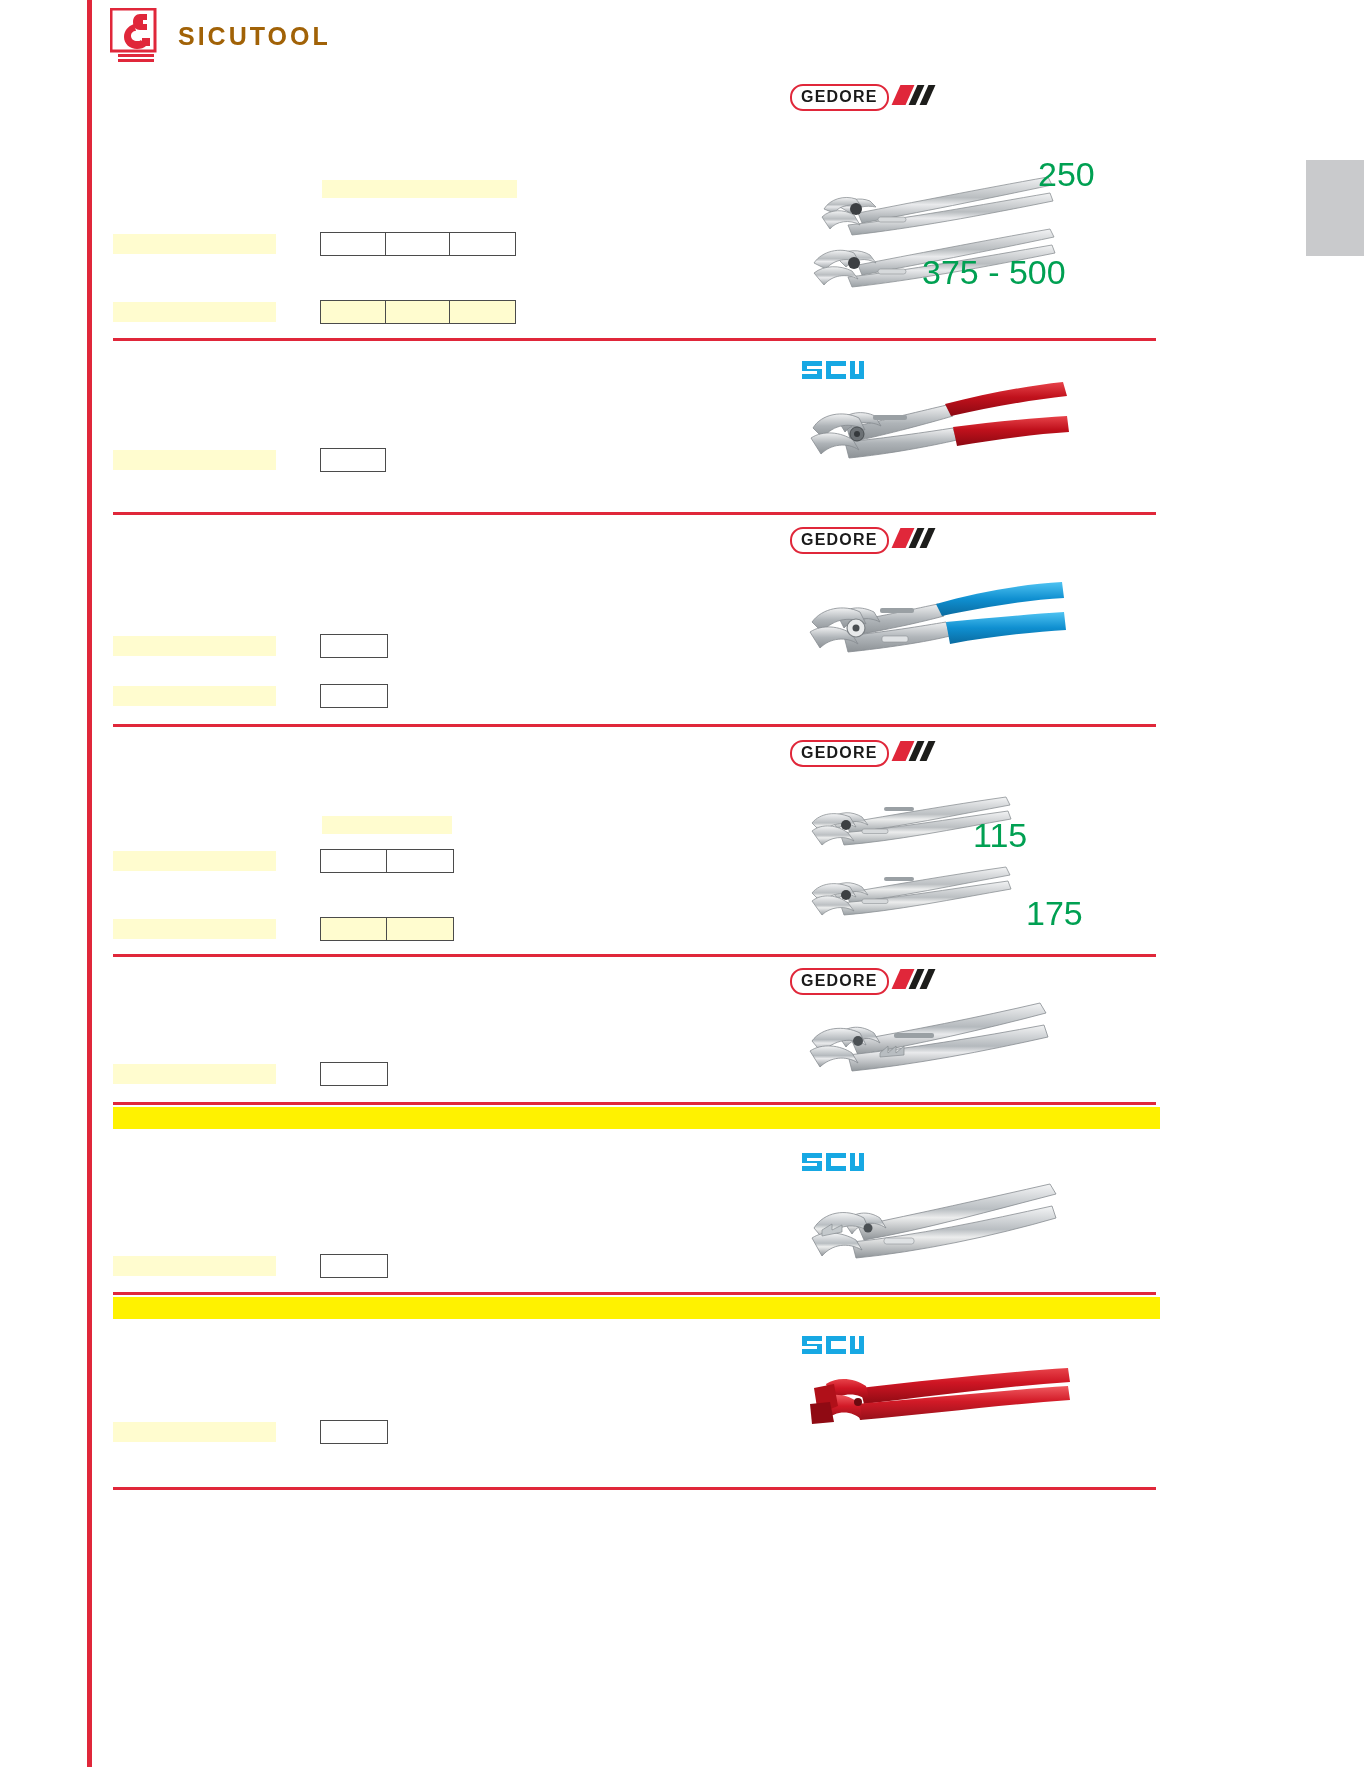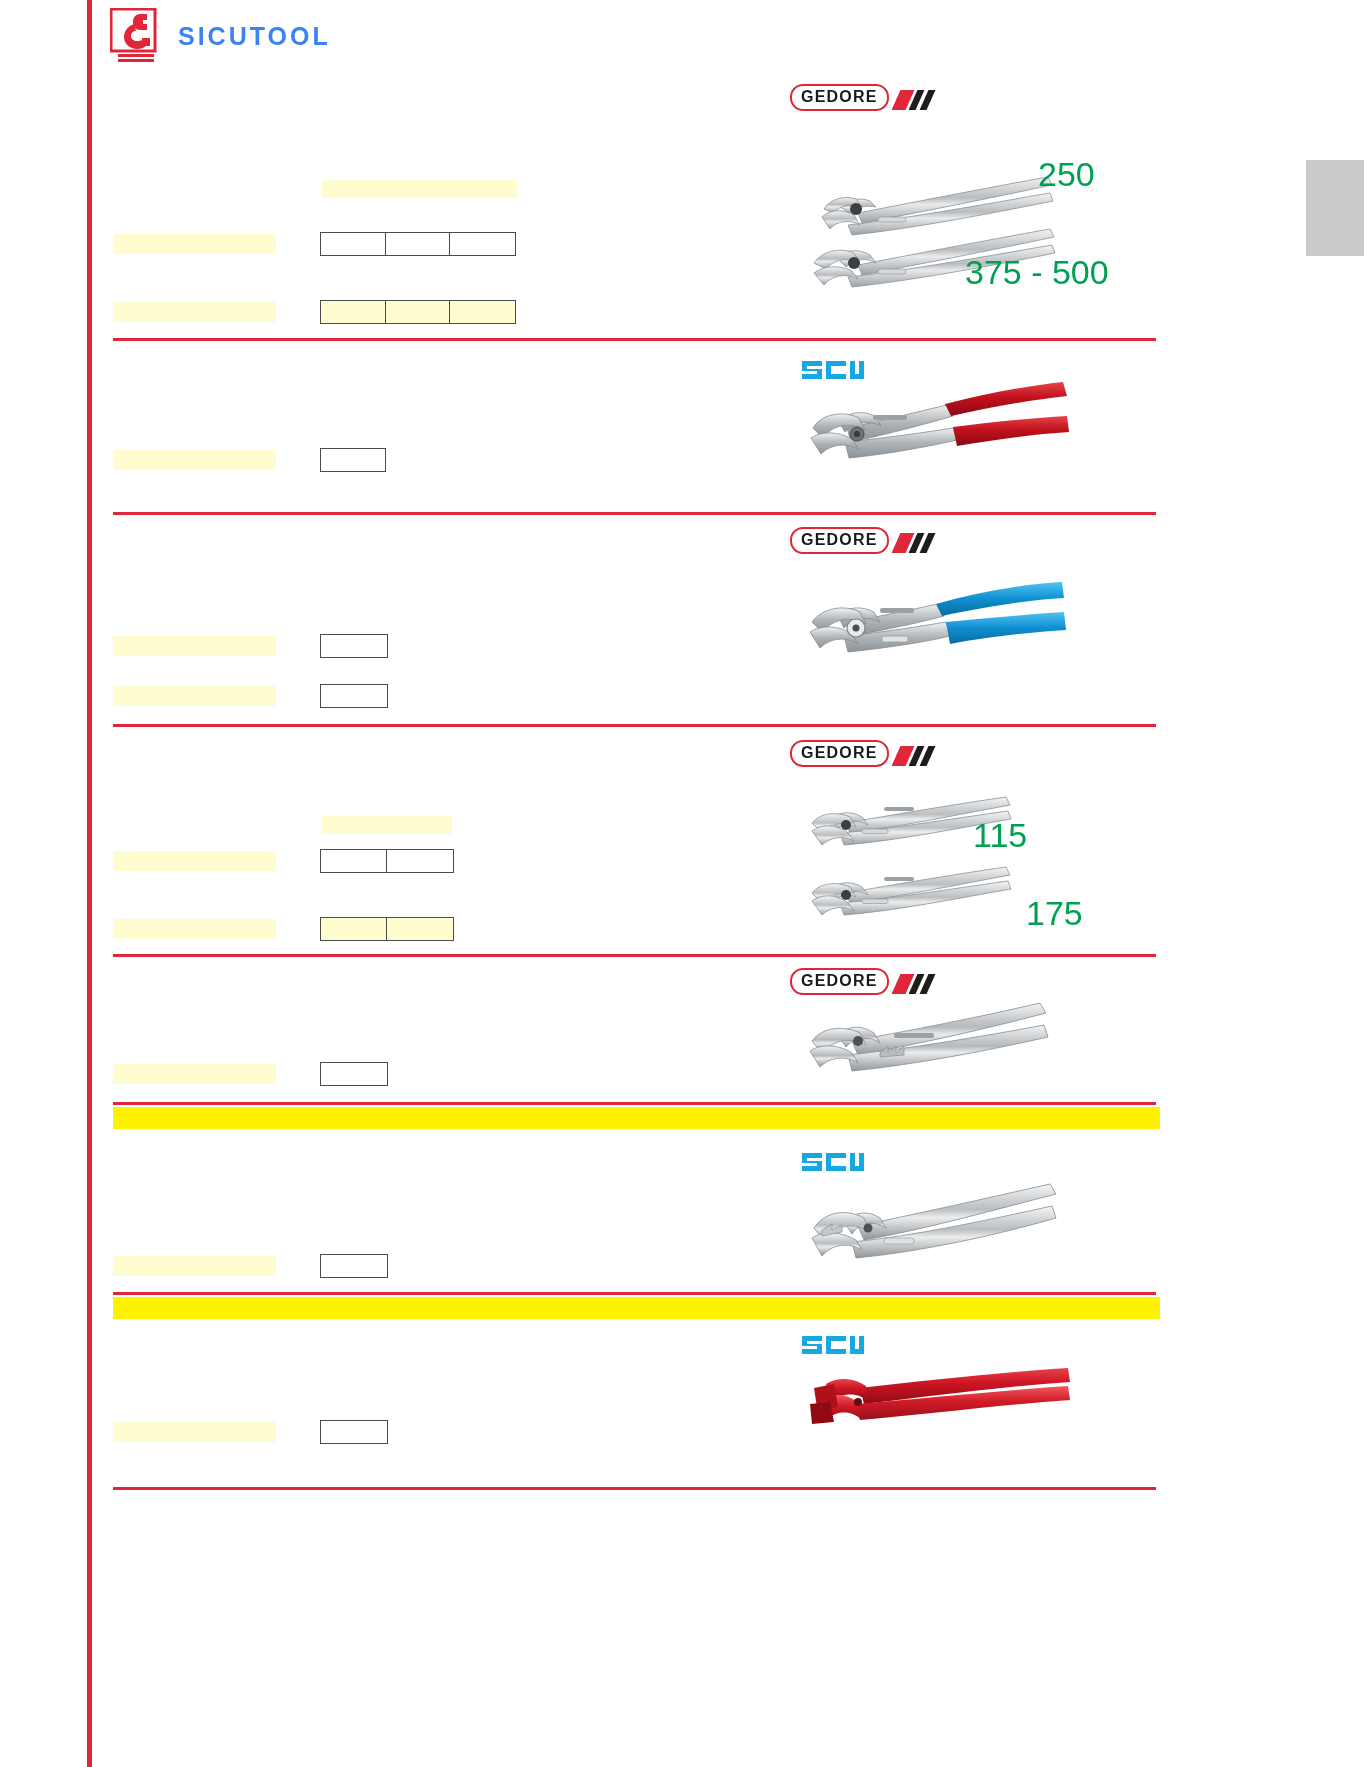--- a/index.html
+++ b/index.html
@@ -21,21 +21,21 @@
   
   .chapter-tab{
     position:absolute;right:0;top:160px;width:58px;height:96px;
     background:#c9cacc;
   }
 
   
   .logo-wrap{position:absolute;left:110px;top:8px;display:flex;align-items:center;gap:14px;}
   .logo-mark{width:54px;height:56px;position:relative;}
   .logo-text{
-    color:#3b82f6;font-weight:bold;font-size:25px;letter-spacing:3px;
+    color:#a16207;font-weight:bold;font-size:25px;letter-spacing:3px;
     font-family:"Liberation Sans", sans-serif;
   }
 
   
   .rule{
     position:absolute;left:113px;width:1043px;height:3px;background:#e0273a;
   }
   .yellow-band{
     position:absolute;left:113px;width:1047px;height:22px;background:#fff200;
   }
@@ -43,21 +43,21 @@
   
   .bar{position:absolute;background:#fffccf;}
 
   
   .cells{position:absolute;display:flex;border:1.5px solid #4b4b4b;background:#fff;box-sizing:border-box;}
   .cells .cell{border-right:1.5px solid #4b4b4b;box-sizing:border-box;height:100%;}
   .cells .cell:last-child{border-right:none;}
   .cells.tinted{background:#fffccf;}
 
   
-  .gedore{position:absolute;display:flex;align-items:flex-end;gap:7px;}
+  .gedore{position:absolute;display:flex;align-items:flex-start;gap:7px;}
   .gedore-pill{
     border:2.5px solid #e0273a;border-radius:13px;
     padding:1px 9px 2px 9px;
     font-weight:bold;font-size:16px;letter-spacing:1.2px;color:#1a1a1a;
     line-height:1.25;background:#fff;
   }
   .gedore-stripes{position:relative;width:44px;height:22px;}
   .gedore-stripes i{position:absolute;display:block;transform:skewX(-24deg);}
   .st-red{left:0;top:1px;width:14px;height:20px;background:#e0273a;}
   .st-b1{left:17px;top:1px;width:7px;height:20px;background:#1d1d1b;}
@@ -147,21 +147,21 @@
         <path d="M14 56 C22 44 40 40 54 46 L60 56 C48 50 34 52 26 62 Z" fill="url(#chr1)" stroke="#8d9296" stroke-width="0.8"></path>
         <path d="M48 70 C104 64 182 50 252 38 L255 46 C186 60 108 74 52 80 Z" fill="url(#chr1)" stroke="#8d9296" stroke-width="0.8"></path>
         <path d="M14 66 C24 58 40 58 52 64 L58 72 C46 66 32 68 24 78 Z" fill="url(#chr1)" stroke="#8d9296" stroke-width="0.8"></path>
         <ellipse cx="54" cy="56" rx="6" ry="6" fill="#3c3f42"></ellipse>
         <rect x="78" y="62" width="28" height="5" rx="2.5" fill="#d6d9db" stroke="#8d9296" stroke-width="0.6"></rect>
       </g>
     </svg>
   </div>
 
   <div class="size" style="left:1038px;top:155px;">250</div>
-  <div class="size" style="left:965px;top:253px;">375  -  500</div>
+  <div class="size" style="left:922px;top:253px;">375  -  500</div>
 
   <div class="rule" style="top:338px;"></div>
 
   <div class="scu" style="left:800px;top:355px;">
     <svg width="64" height="30" viewBox="0 0 64 30">
       <path d="M2 6 h20 v5 H7 v3 h15 v10 H2 v-5 h15 v-3 H2 z" fill="#17a8e3"></path>
       <path d="M26 6 h20 v5 H31 v8 h15 v5 H26 z" fill="#17a8e3"></path>
       <path d="M50 6 h5 v13 h4 V6 h5 v18 H50 z" fill="#17a8e3"></path>
     </svg>
   </div>

